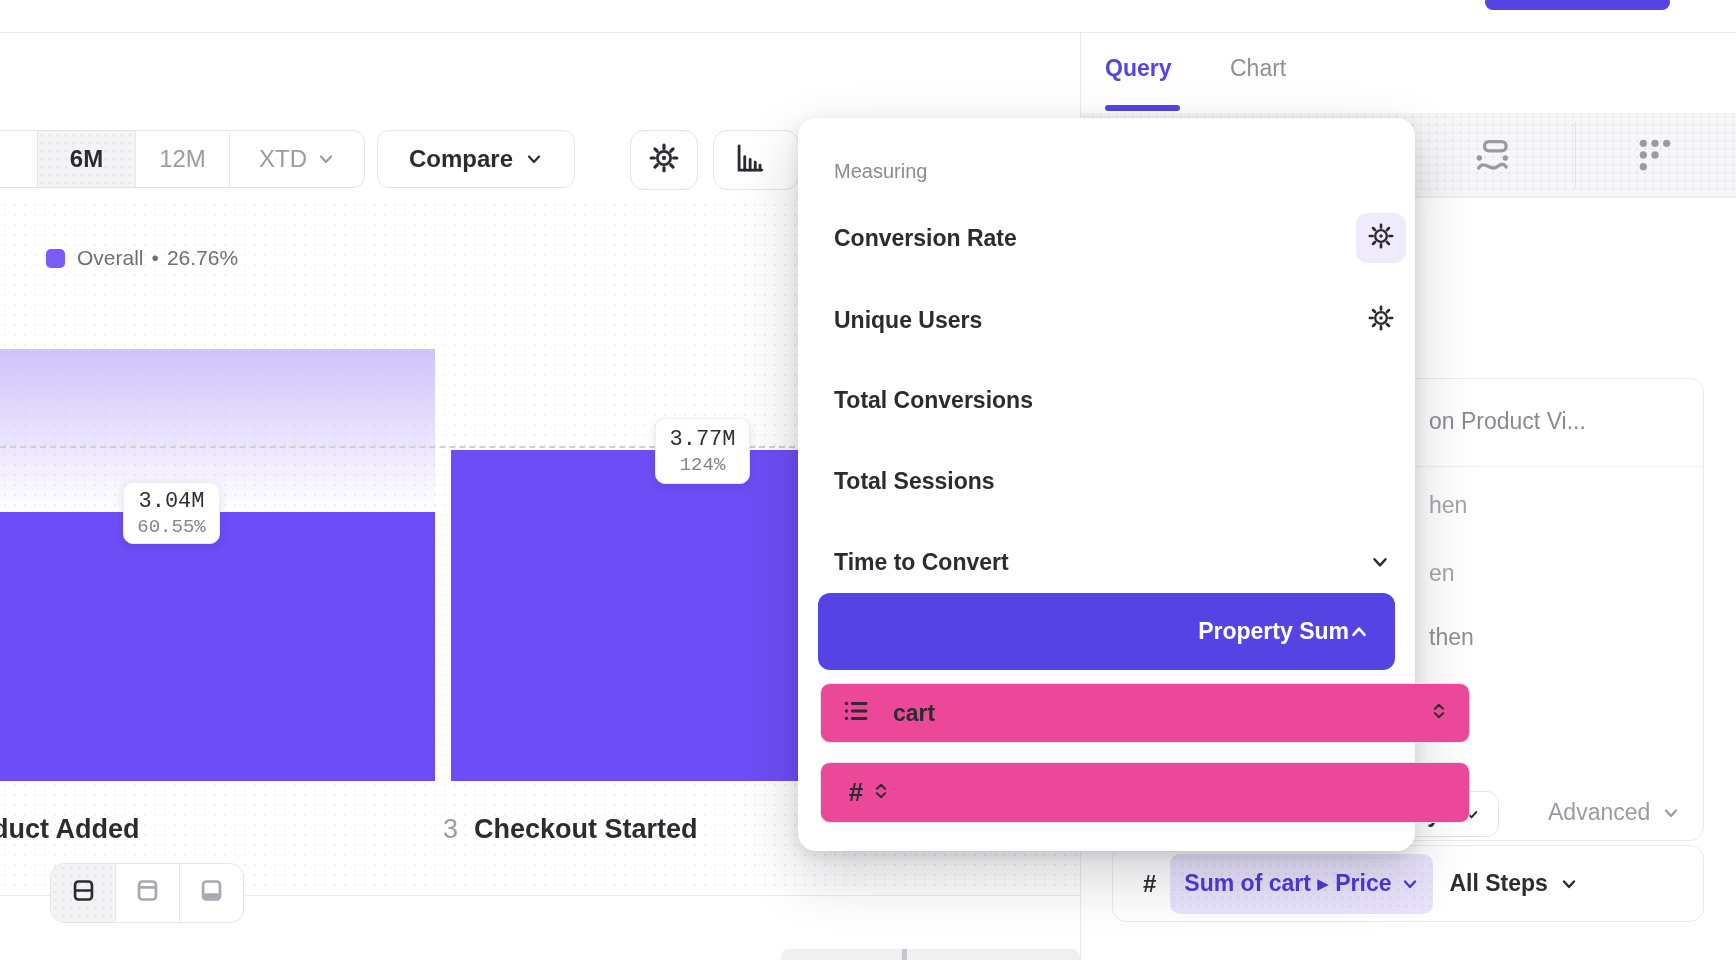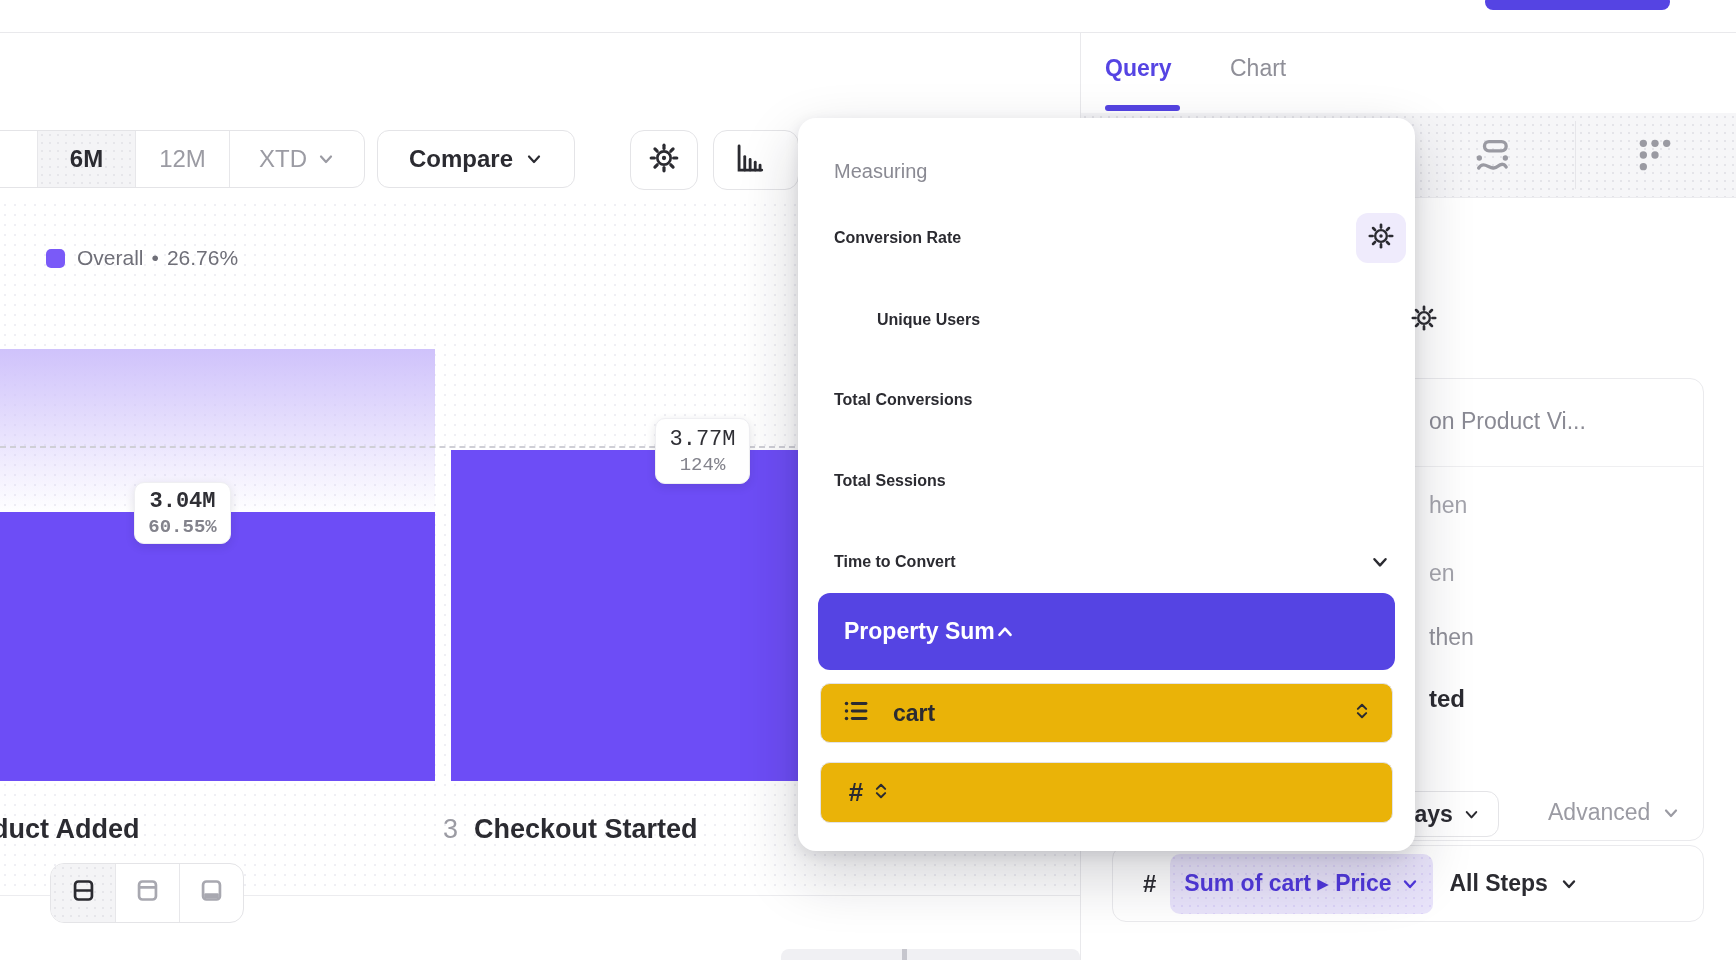--- a/index.html
+++ b/index.html
@@ -13,25 +13,25 @@
   .btn{background:#fff;border:1px solid #e4e4e7;border-radius:12px;display:flex;align-items:center;justify-content:center;box-sizing:border-box;cursor:pointer;}
   .seg-group{background:#fff;border:1px solid #e4e4e7;border-radius:12px;display:flex;box-sizing:border-box;overflow:hidden;}
   .seg{display:flex;align-items:center;justify-content:center;font-size:24px;color:#9b9ba3;box-sizing:border-box;}
   .seg + .seg{border-left:1px solid #e7e7ea;}
   .seg.sel{color:#2b2b31;font-weight:700;background-color:#f4f4f6;
     background-image:radial-gradient(circle,#e6e6ea 1.1px,transparent 1.2px);background-size:8px 8px;}
   .chev{display:inline-block;}
   .chev svg{display:block;}
   .tab{font-size:23px;cursor:pointer;}
   .menu-item{position:absolute;left:36px;width:572px;height:58px;display:flex;align-items:center;justify-content:space-between;cursor:pointer;}
-  .menu-item .lbl{font-size:16px;font-weight:600;color:#2b2b31;}
+  .menu-item .lbl{font-size:23px;font-weight:600;color:#2b2b31;}
   .gearbox{width:50px;height:50px;border-radius:12px;display:flex;align-items:center;justify-content:center;color:#2b2b31;}
   .gearbox.hl{background:#efebfc;}
-  .picker{position:absolute;left:22px;width:573px;height:60px;border:1px solid #e3e3e7;border-radius:10px;
-          display:flex;align-items:center;box-sizing:border-box;padding:0 20px;background:#eab308;cursor:pointer;}
+  .picker{position:absolute;left:22px;width:650px;height:60px;border:1px solid #e3e3e7;border-radius:10px;
+          display:flex;align-items:center;box-sizing:border-box;padding:0 20px;background:#ec4899;cursor:pointer;}
   .picker .val{font-size:23px;font-weight:600;margin-left:22px;flex:1;}
   .valbox{position:absolute;background:#fff;border:1px solid #efeff2;border-radius:10px;
           box-shadow:0 3px 10px rgba(30,30,50,.12);display:flex;flex-direction:column;align-items:center;justify-content:center;}
   .valbox .v{font-family:"Liberation Mono","DejaVu Sans Mono",monospace;font-size:22px;color:#2f2f35;}
   .valbox .p{font-family:"Liberation Mono","DejaVu Sans Mono",monospace;font-size:19px;color:#83838c;margin-top:2px;}
   .frag{font-size:23px;white-space:nowrap;}
   .icon-btn{cursor:pointer;color:#9a9aa2;}
 </style>
 </head>
 <body>
@@ -100,21 +100,21 @@
   <span style="margin-left:12px;font-size:21px;color:#6f6f78;">Overall</span>
   <span style="margin-left:8px;font-size:21px;color:#6f6f78;">•</span>
   <span style="margin-left:8px;font-size:21px;color:#6f6f78;">26.76%</span>
 </div>
 
 <div class="abs" style="left:0;top:349px;width:435px;height:164px;background:linear-gradient(180deg,#cfc2fb 0%,rgba(255,255,255,0) 100%);"></div>
 <div class="abs" style="left:0;top:512px;width:435px;height:269px;background:#6d4df6;"></div>
 <div class="abs" style="left:451px;top:450px;width:364px;height:331px;background:#6d4df6;"></div>
 <div class="abs" style="left:0;top:446px;width:815px;height:0;border-top:2px dashed #cfcfd6;"></div>
 
-<div class="valbox" style="left:134px;top:482px;width:95px;height:60px;font-weight:bold;">
+<div class="valbox" style="left:123px;top:482px;width:95px;height:60px;">
   <span class="v">3.04M</span>
   <span class="p">60.55%</span>
 </div>
 <div class="valbox" style="left:655px;top:418px;width:93px;height:64px;">
   <span class="v">3.77M</span>
   <span class="p">124%</span>
 </div>
 
 <div class="abs" style="left:-8px;top:814px;font-size:27px;font-weight:700;white-space:nowrap;">duct Added</div>
 <div class="abs" style="left:443px;top:814px;display:flex;gap:16px;white-space:nowrap;">
@@ -252,21 +252,21 @@
             <line x1="4.8" y1="12" x2="2.4" y2="12"></line>
               <line x1="6.9" y1="6.9" x2="5.2" y2="5.2"></line>
             <line x1="12" y1="4.8" x2="12" y2="2.4"></line>
               <line x1="17.1" y1="6.9" x2="18.8" y2="5.2"></line>
           </g>
         </svg>
       </span>
     </span>
   </div>
 
-  <div class="menu-item" style="top:173px;margin-left:43px;">
+  <div class="menu-item" style="top:173px;">
     <span class="lbl">Unique Users</span>
     <span class="gearbox">
       <span>
         <svg width="28" height="28" viewBox="0 0 24 24" fill="none">
           <circle cx="12" cy="12" r="5" stroke="currentColor" stroke-width="2"></circle>
           <circle cx="12" cy="12" r="1.5" fill="currentColor"></circle>
           <g stroke="currentColor" stroke-width="2.3" stroke-linecap="round">
             <line x1="19.2" y1="12" x2="21.6" y2="12"></line>
               <line x1="17.1" y1="17.1" x2="18.8" y2="18.8"></line>
             <line x1="12" y1="19.2" x2="12" y2="21.6"></line>
@@ -292,21 +292,21 @@
   <div class="menu-item" style="top:415px;">
     <span class="lbl">Time to Convert</span>
     <span class="chev" style="color:#2b2b31;margin-right:16px;">
       <svg width="20" height="20" viewBox="0 0 18 18">
           <path d="M4 6.5 L9 12 L14 6.5" fill="none" stroke="currentColor" stroke-width="2.2" stroke-linecap="round" stroke-linejoin="round"></path>
         </svg>
     </span>
   </div>
 
   <div class="abs" style="left:20px;top:475px;width:577px;height:77px;border-radius:12px;background:#5544e3;
-              display:flex;align-items:center;justify-content:flex-start;padding:0 26px;box-sizing:border-box;cursor:pointer;">
+              display:flex;align-items:center;justify-content:flex-end;padding:0 26px;box-sizing:border-box;cursor:pointer;">
     <span style="font-size:23px;font-weight:700;color:#fff;">Property Sum</span>
     <span class="chev" style="color:#fff;">
       <svg width="20" height="20" viewBox="0 0 18 18">
           <path d="M4 11.5 L9 6 L14 11.5" fill="none" stroke="currentColor" stroke-width="2.4" stroke-linecap="round" stroke-linejoin="round"></path>
         </svg>
     </span>
   </div>
 
   <div class="picker" style="top:565px;">
     <span style="color:#2b2b31;">

